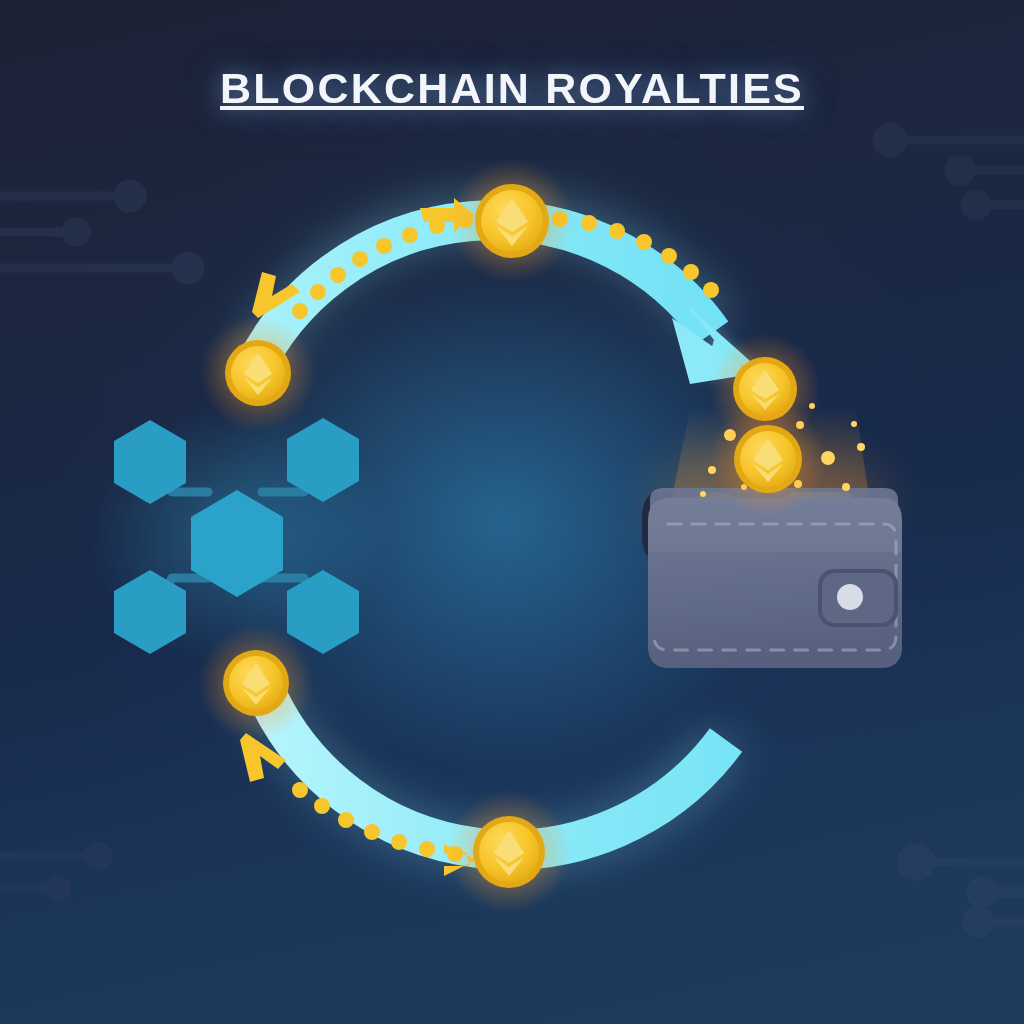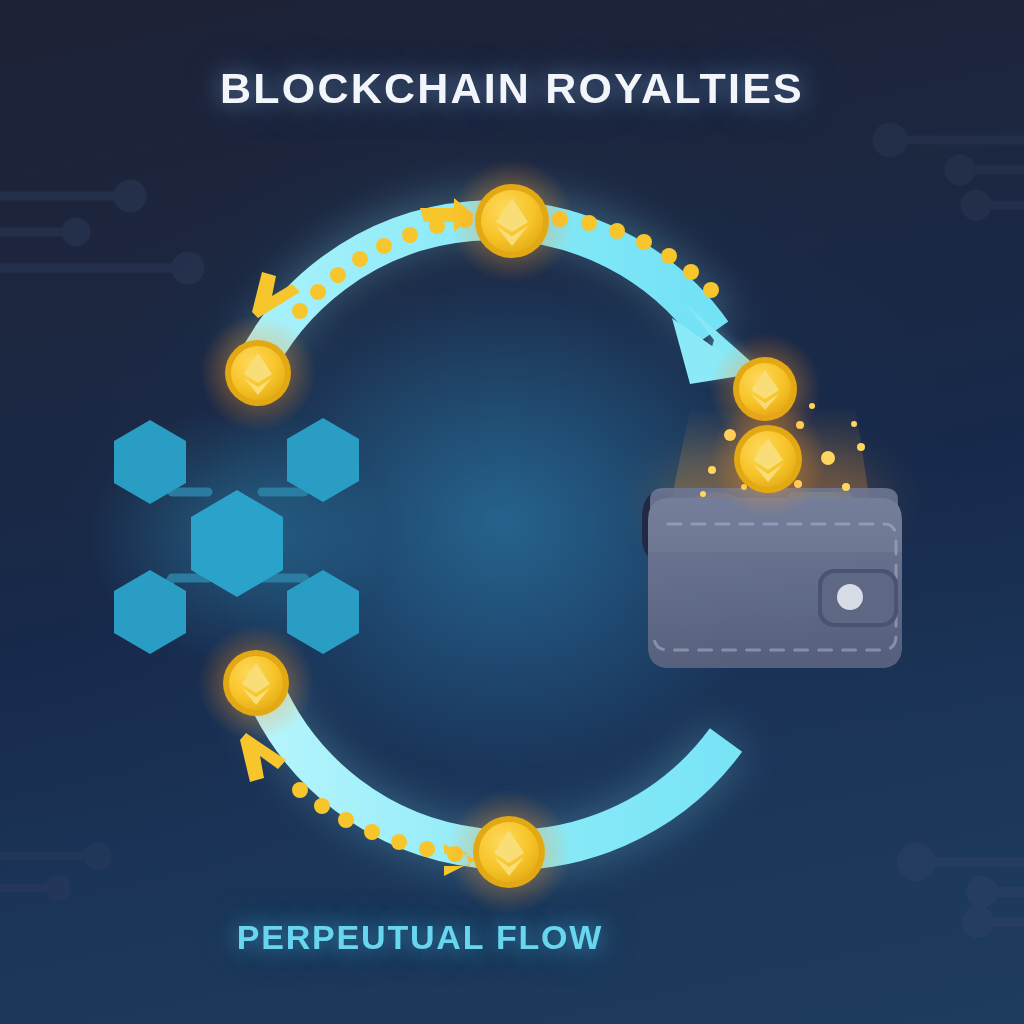--- a/index.html
+++ b/index.html
@@ -11,21 +11,21 @@
     position:relative;
     width:1024px; height:1024px;
     overflow:hidden;
     background:
       radial-gradient(circle at 50% 52%, rgba(30,70,120,0.55) 0%, rgba(25,55,100,0.15) 38%, rgba(0,0,0,0) 62%),
       linear-gradient(168deg, #1d2135 0%, #1c2740 28%, #17294a 52%, #1b3558 74%, #1e3c5e 100%);
   }
 
   #svgroot { position:absolute; inset:0; width:1024px; height:1024px; }
 
-  .txt { position:absolute; white-space:nowrap; letter-spacing:1.5px; }
+  .txt { position:absolute; white-space:nowrap; letter-spacing:1.5px;text-decoration:underline; }
 
   #title {
     left:0; right:0; top:64px;
     text-align:center;
     font-size:43px; font-weight:700;
     color:#f2f5fa;
     letter-spacing:2.2px;
     text-shadow:0 0 22px rgba(150,200,255,0.45), 0 0 48px rgba(90,150,220,0.3);
   }
   #wallet-label {
@@ -322,15 +322,14 @@
     <g>
       <circle cx="509" cy="852" r="62" fill="url(#coinGlow)"></circle>
       <circle cx="509" cy="852" r="36" fill="#e3a914"></circle>
       <circle cx="509" cy="852" r="30" fill="url(#coinFace)"></circle>
       <path d="M 509 830 L 524 853 L 509 863 L 494 853 Z" fill="#f9dd77"></path>
       <path d="M 509 867 L 524 857 L 509 876 L 494 857 Z" fill="#f9dd77"></path>
     </g>
   </svg>
 
   <div class="txt" id="title">BLOCKCHAIN ROYALTIES</div>
-  <div class="txt" id="flow-label">PERPEUTUAL FLOW</div>
 
 </div>
 
 </body></html>

